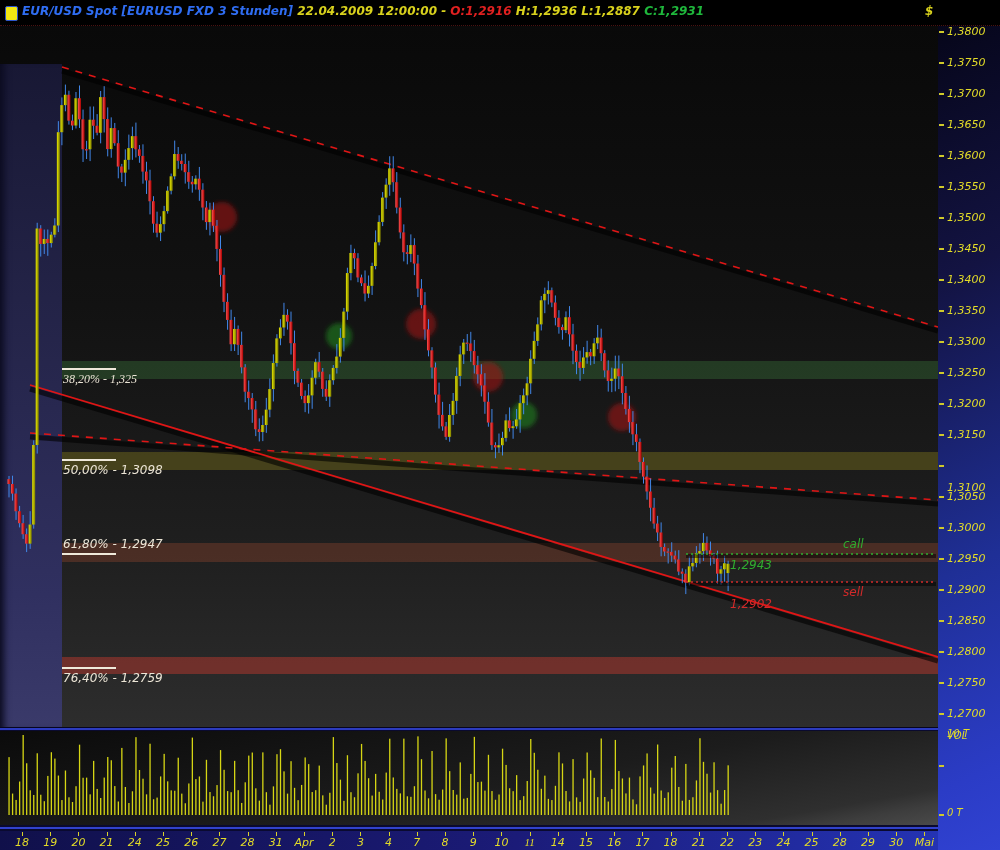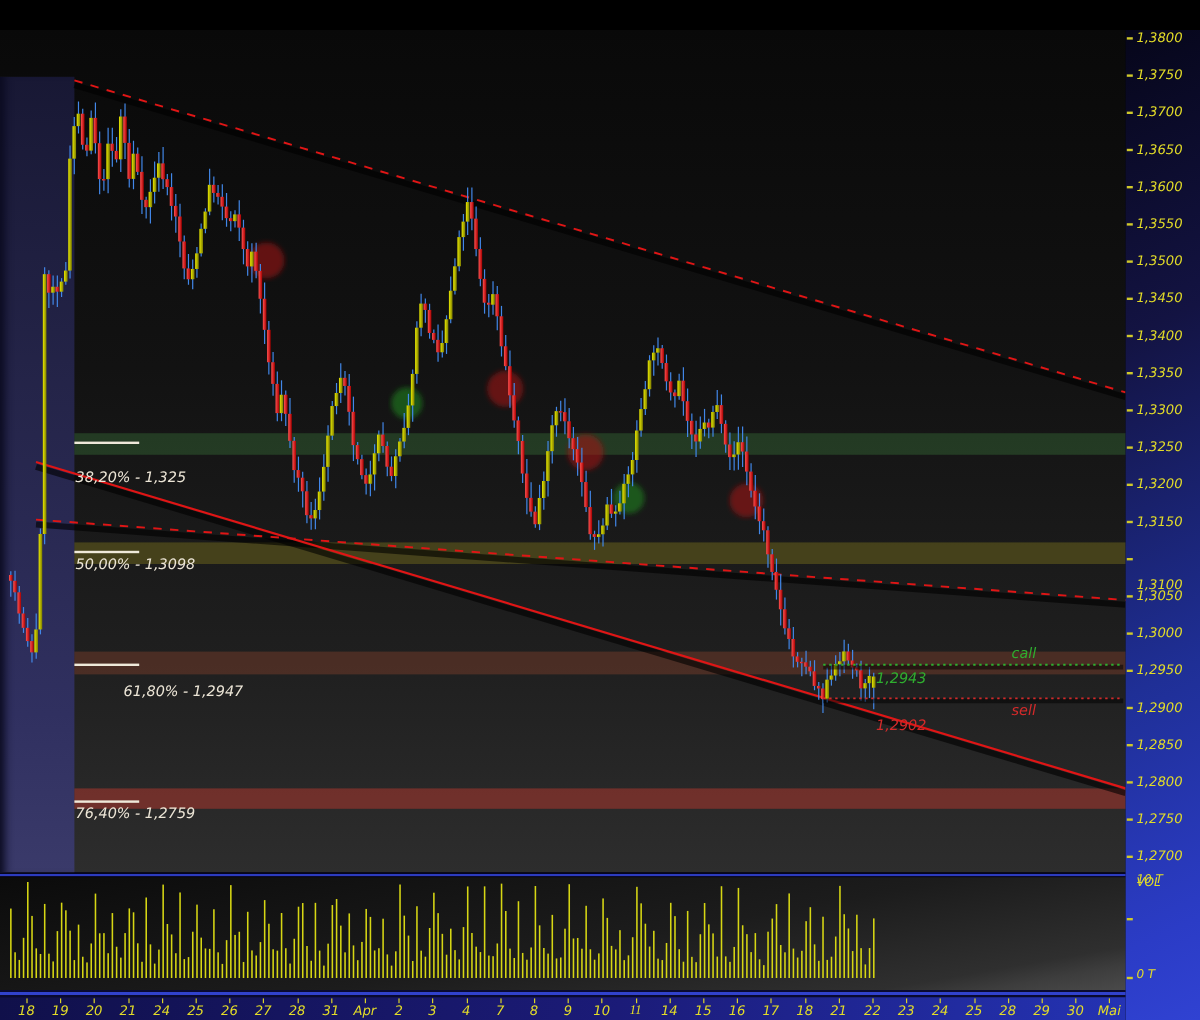--- a/index.html
+++ b/index.html
@@ -43,33 +43,44 @@
              background:linear-gradient(100deg,#10104a 0%,#1b1b78 55%,#2433b4 100%);}
   .da-label{top:5px;width:30px;text-align:center;color:#e3dc28;font-size:11px;}
   .da-tick{top:1px;width:1px;height:4px;background:#d9d22a;}
   .va-label{color:#e3dc28;font-size:10px;white-space:nowrap;}
 </style>
 </head>
 <body>
 
 <div class="stage">
 
+  <div class="abs titlebar">
+    <i class="app-icon"></i>
+    <span class="t-sym">EUR/USD Spot [EURUSD FXD  3 Stunden]</span>
+    <span class="c-yel">22.04.2009 12:00:00</span>
+    <span class="c-yel">-</span>
+    <span class="c-red">O:1,2916</span>
+    <span class="c-yel">H:1,2936</span>
+    <span class="c-yel">L:1,2887</span>
+    <span class="c-grn">C:1,2931</span>
+    <span class="t-cur">$</span>
+  </div>
 
   <div class="abs chart" id="chart">
     <div class="abs navy-band"></div>
     <div id="fib-layer">
         <div class="abs fib-band" style="left: 62px; top: 336px; height: 18px; width: 876px; background: rgba(70, 145, 70, 0.3);"></div>
         <div class="abs fib-line" style="top: 343px;"></div>
-        <div class="abs fib-label" style="top: 366px;">38,20% - 1,325</div>
+        <div class="abs fib-label" style="top: 347px; font-family: Liberation Serif, serif;">38,20% - 1,325</div>
         <div class="abs fib-band" style="left: 62px; top: 427px; height: 18px; width: 876px; background: rgba(170, 155, 30, 0.3);"></div>
         <div class="abs fib-line" style="top: 434px;"></div>
         <div class="abs fib-label" style="top: 438px;">50,00% - 1,3098</div>
         <div class="abs fib-band" style="left: 62px; top: 518px; height: 19px; width: 876px; background: rgba(165, 75, 48, 0.33);"></div>
         <div class="abs fib-line" style="top: 528px;"></div>
-        <div class="abs fib-label" style="top: 544px; padding-left: 40px;">61,80% - 1,2947</div>
+        <div class="abs fib-label" style="top: 512px;">61,80% - 1,2947</div>
         <div class="abs fib-band" style="left: 62px; top: 632px; height: 17px; width: 876px; background: rgba(200, 58, 46, 0.45);"></div>
         <div class="abs fib-line" style="top: 642px;"></div>
         <div class="abs fib-label" style="top: 646px;">76,40% - 1,2759</div>
       </div>
     <svg id="main-svg" width="938" height="702" viewBox="0 0 938 702">
         <defs>
           <linearGradient id="gU" x1="0" y1="0" x2="1" y2="0">
             <stop offset="0%" stop-color="#e8e800"></stop>
             <stop offset="100%" stop-color="#7d7d00"></stop>
           </linearGradient>

